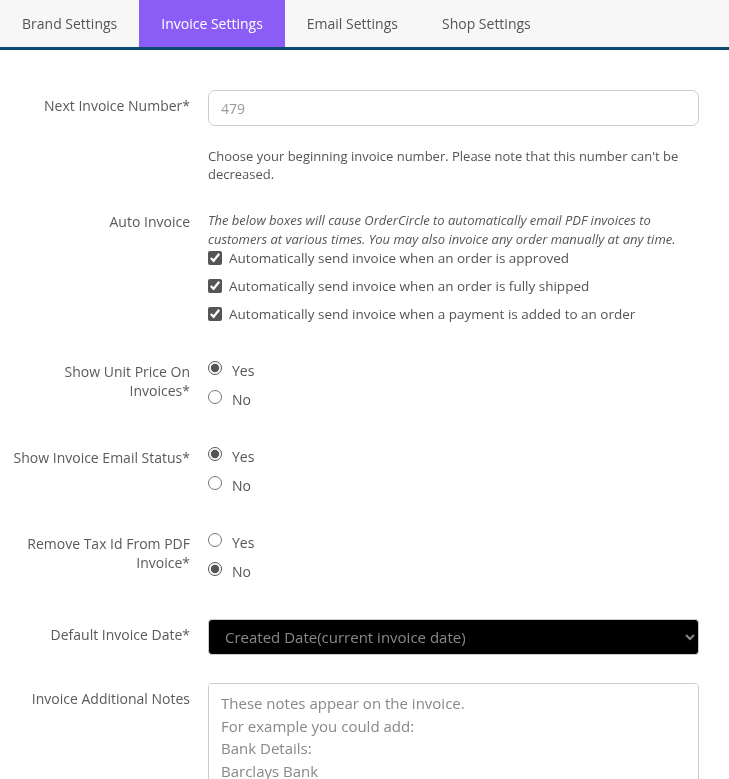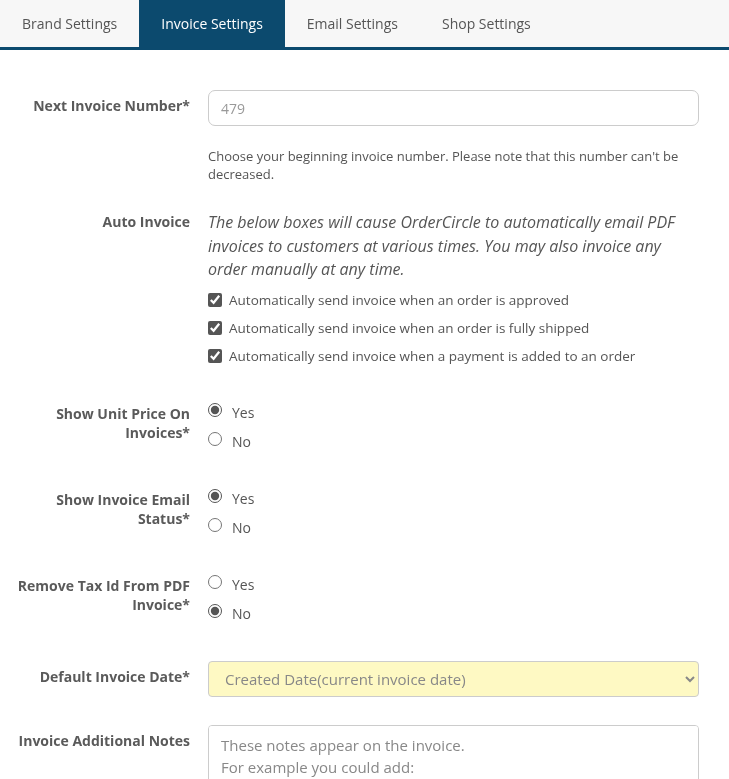--- a/index.html
+++ b/index.html
@@ -19,36 +19,36 @@
       border-bottom: 3px solid #0c4a6e;
       background: #f7f7f7;
     }
     .tab {
       padding: 14px 22px;
       color: #555;
       cursor: pointer;
       font-size: 14px;
     }
     .tab.active {
-      background: #0c4a6e;
+      background: #8b5cf6;
       color: #fff;
     }
     .form-area {
       padding: 40px 30px 20px 10px;
     }
     .form-row {
       display: flex;
       margin-bottom: 28px;
     }
     .form-label {
       width: 198px;
       text-align: right;
       padding-right: 18px;
       padding-top: 7px;
-      font-weight: 700;
+      font-weight: 400;
       color: #5a5a5a;
       font-size: 14px;
       line-height: 1.35;
     }
     .form-label.top {
       padding-top: 2px;
     }
     .form-control {
       flex: 1;
       min-width: 0;
@@ -64,23 +64,22 @@
       font-family: inherit;
     }
     .help-text {
       margin-top: 21px;
       font-size: 13px;
       color: #555;
       line-height: 1.4;
     }
     .italic-intro {
       font-style: italic;
-      font-size: 16px;
-      color: #555;
-      margin-bottom: 10px;
+      font-size: 13px;
+      color: #555;
       line-height: 1.45;
     }
     .checkbox-row {
       display: flex;
       align-items: center;
       margin-bottom: 10px;
       font-size: 13.5px;
       color: #555;
     }
     .checkbox-row input[type="checkbox"] {
@@ -103,21 +102,21 @@
       accent-color: #555;
     }
     select {
       width: 100%;
       height: 36px;
       padding: 6px 12px;
       border: 1px solid #ccc;
       border-radius: 4px;
       color: #888;
       font-size: 15px;
-      background: #fef9c3;
+      background: #000000;
       font-family: inherit;
     }
     textarea {
       width: 100%;
       height: 110px;
       padding: 8px 12px;
       border: 1px solid #ccc;
       border-radius: 4px;
       color: #888;
       font-size: 15px;

